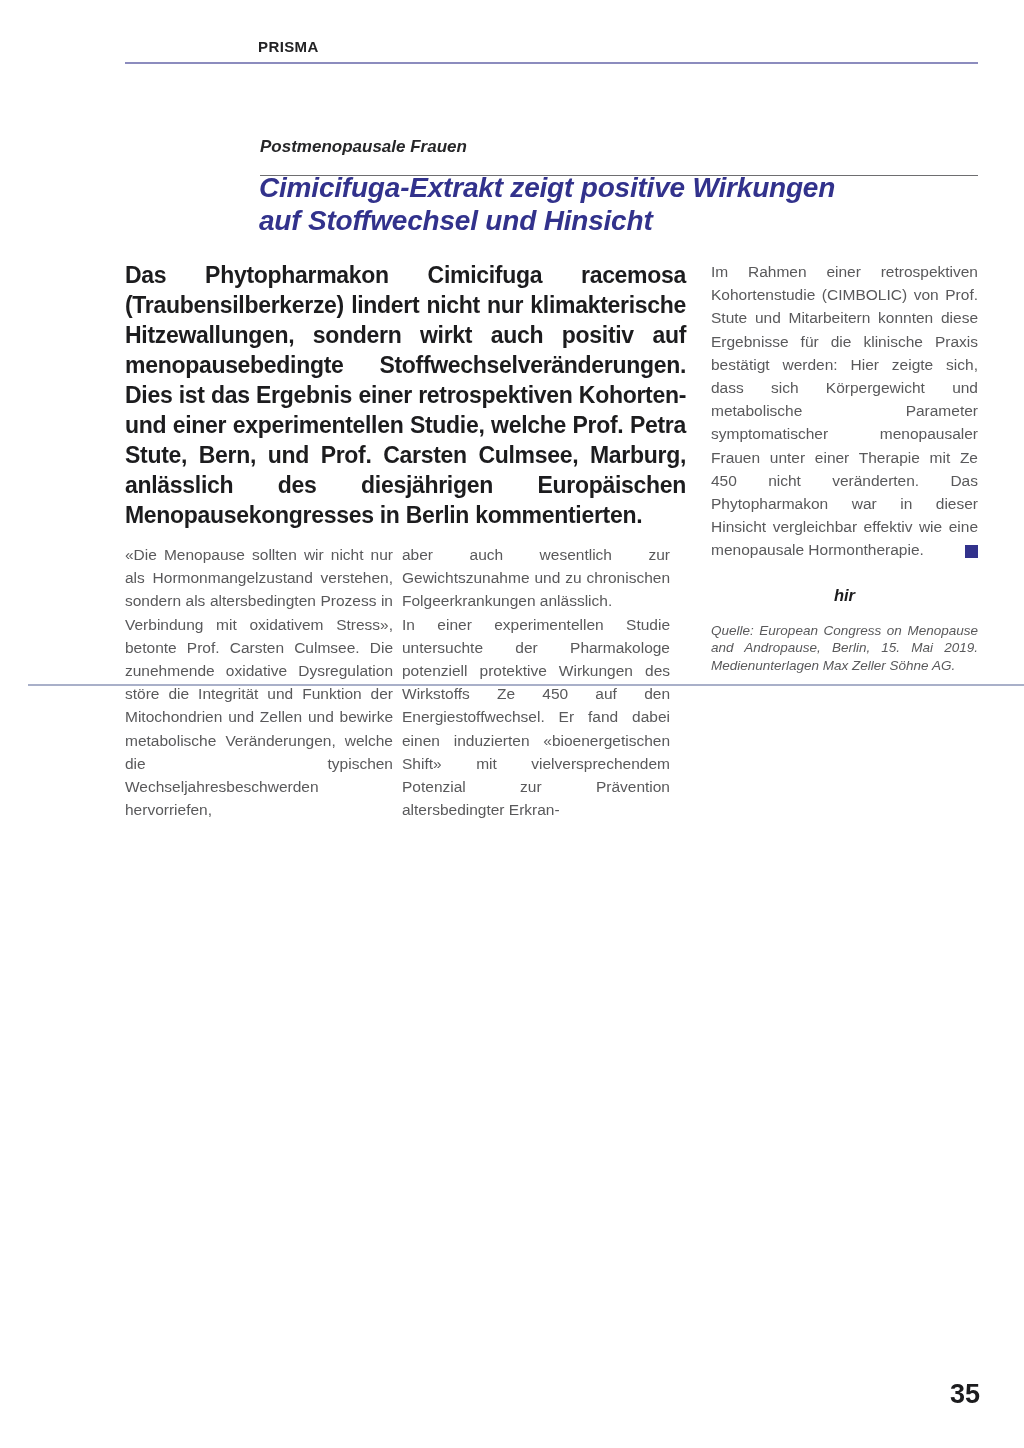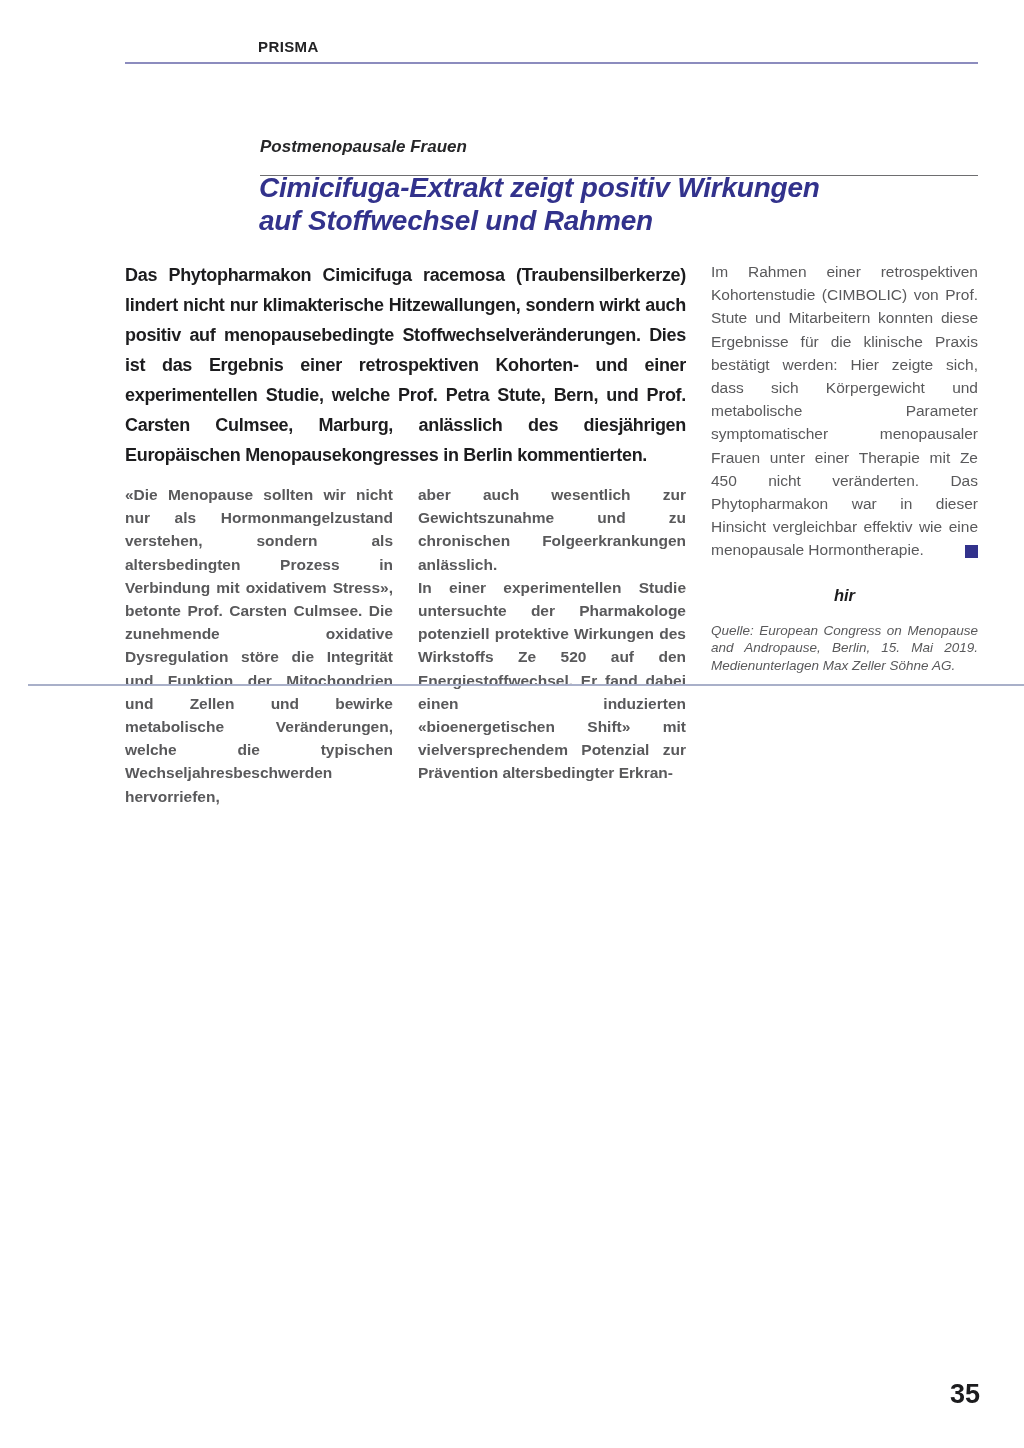--- a/index.html
+++ b/index.html
@@ -52,26 +52,26 @@
   }
 
   
   .content{
     position:absolute;left:97px;top:260px;width:853px;
     display:flex;gap:25px;
   }
   .content-left{width:561px;flex:0 0 561px;}
   .lead{
     margin:0 0 13px 0;
-    font-size:18px;line-height:30px;
+    font-size:23px;line-height:30px;
     font-weight:bold;color:var(--ink);
     letter-spacing:-0.3px;
     text-align:justify;
   }
-  .body-cols{display:flex;gap:25px;font-weight:bold;}
+  .body-cols{display:flex;gap:9px;}
   .col{width:268px;flex:0 0 268px;}
   .col-right{width:267px;flex:0 0 267px;}
   .body-text{
     margin:0;
     font-size:15.5px;line-height:23.2px;
     color:var(--body-gray);
     text-align:justify;
   }
   .end-para{position:relative;}
   .end-square{
@@ -116,36 +116,36 @@
 
   <div class="masthead">
     <div class="masthead-title">PRISMA</div>
   </div>
 
   <div class="kicker-block">
     <div class="kicker">Postmenopausale Frauen</div>
   </div>
 
   <div class="title">
-    <div>Cimicifuga-Extrakt zeigt positiv Wirkungen</div>
-    <div>auf Stoffwechsel und Rahmen</div>
+    <div>Cimicifuga-Extrakt zeigt positive Wirkungen</div>
+    <div>auf Stoffwechsel und Hinsicht</div>
   </div>
 
   <div class="content">
 
     <div class="content-left">
       <p class="lead">Das Phytopharmakon Cimicifuga racemosa (Traubensilberkerze) lindert nicht nur klimakterische Hitzewallungen, sondern wirkt auch positiv auf menopausebedingte Stoffwechselveränderungen. Dies ist das Ergebnis einer retrospektiven Kohorten- und einer experimentellen Studie, welche Prof. Petra Stute, Bern, und Prof. Carsten Culmsee, Marburg, anlässlich des diesjährigen Europäischen Menopausekongresses in Berlin kommentierten.</p>
 
       <div class="body-cols">
         <div class="col">
           <p class="body-text">«Die Menopause sollten wir nicht nur als Hormonmangelzustand verstehen, sondern als altersbedingten Prozess in Verbindung mit oxidativem Stress», betonte Prof. Carsten Culmsee. Die zunehmende oxidative Dysregulation störe die Integrität und Funktion der Mitochondrien und Zellen und bewirke metabolische Veränderungen, welche die typischen Wechseljahresbeschwerden hervorriefen,</p>
         </div>
         <div class="col">
           <p class="body-text">aber auch wesentlich zur Gewichtszunahme und zu chronischen Folgeerkrankungen anlässlich.</p>
-          <p class="body-text">In einer experimentellen Studie untersuchte der Pharmakologe potenziell protektive Wirkungen des Wirkstoffs Ze 520 auf den Energiestoffwechsel. Er fand dabei einen induzierten «bioenergetischen Shift» mit vielversprechendem Potenzial zur Prävention altersbedingter Erkran-</p>
+          <p class="body-text">In einer experimentellen Studie untersuchte der Pharmakologe potenziell protektive Wirkungen des Wirkstoffs Ze 450 auf den Energiestoffwechsel. Er fand dabei einen induzierten «bioenergetischen Shift» mit vielversprechendem Potenzial zur Prävention altersbedingter Erkran-</p>
         </div>
       </div>
     </div>
 
     <div class="col-right">
       <p class="body-text end-para">
         <span>Im Rahmen einer retrospektiven Kohortenstudie (CIMBOLIC) von Prof. Stute und Mitarbeitern konnten diese Ergebnisse für die klinische Praxis bestätigt werden: Hier zeigte sich, dass sich Körpergewicht und metabolische Parameter symptomatischer menopausaler Frauen unter einer Therapie mit Ze 450 nicht veränderten. Das Phytopharmakon war in dieser Hinsicht vergleichbar effektiv wie eine menopausale Hormontherapie.</span>
         <span class="end-square"></span>
       </p>
       <div class="author">hir</div>

